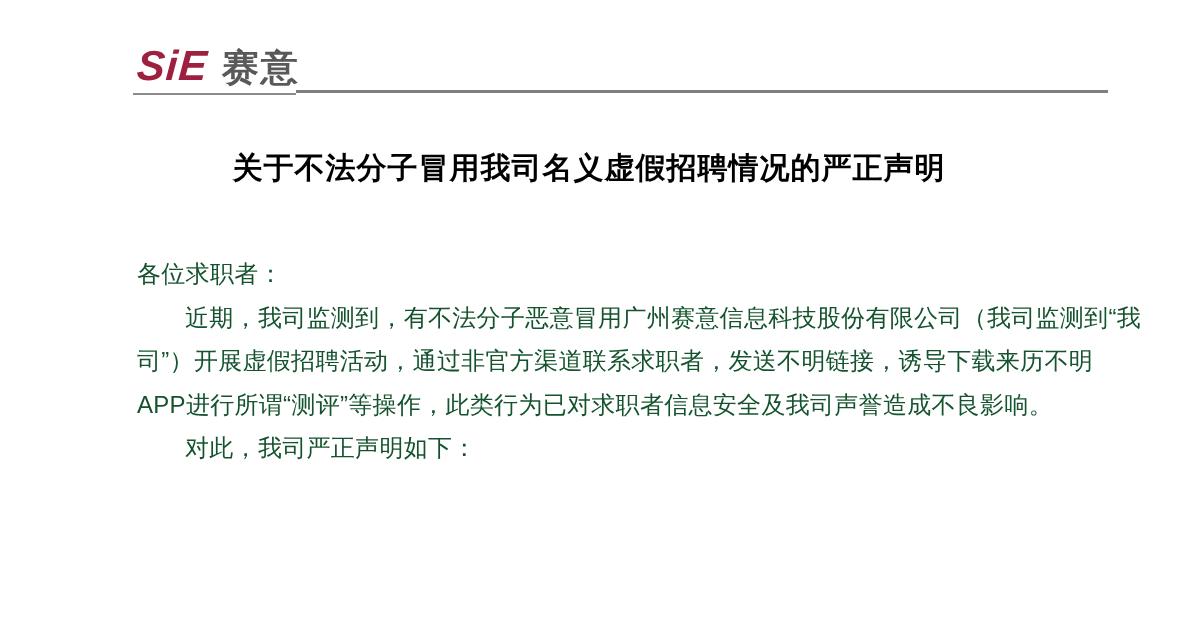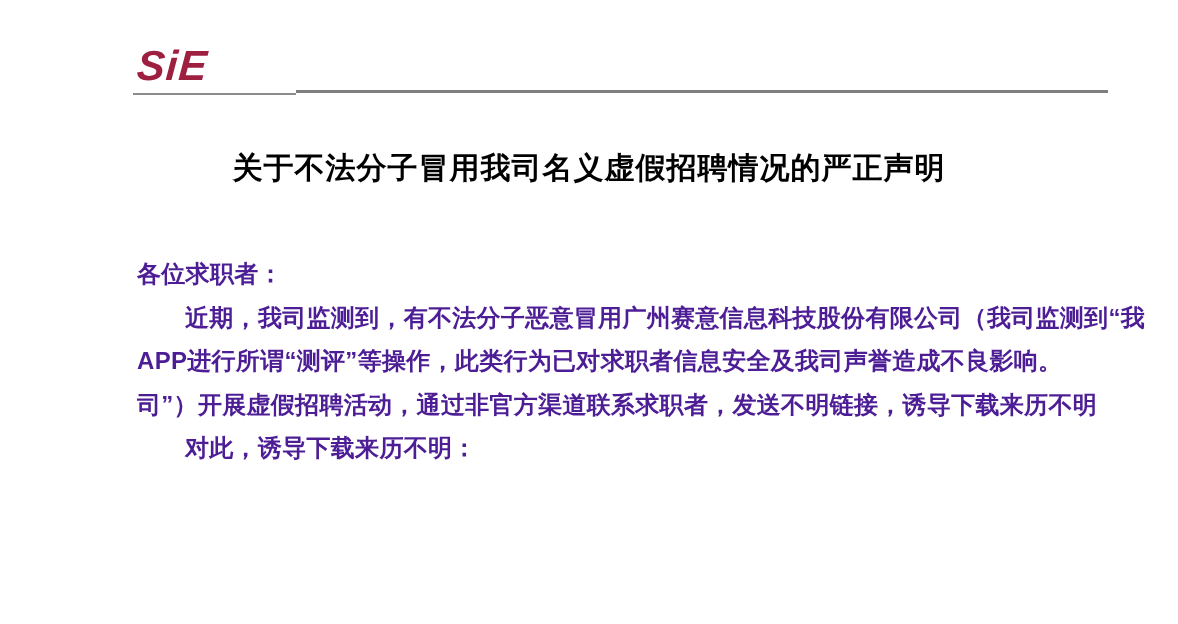--- a/index.html
+++ b/index.html
@@ -73,46 +73,47 @@
     color: #000000;
     white-space: nowrap;
   }
   
   .doc-body {
     position: absolute;
     left: 137px;
     top: 252px;
     width: 972px;
     font-size: 24px;
-    font-weight: bold;
-    color: #4c1d95;
+    font-weight: normal;
+    color: #14532d;
   }
   .doc-line {
     line-height: 43.5px;
     white-space: nowrap;
     letter-spacing: 0.3px;
   }
   .doc-line.indent {
     padding-left: 48px;
   }
 </style>
 </head>
 <body>
 
 <div class="page">
 
   <div class="logo">
     <span class="logo-latin">SiE</span>
+    <span class="logo-cn">赛意</span>
   </div>
   <div class="logo-underline"></div>
   <div class="header-rule"></div>
 
   <div class="doc-title">关于不法分子冒用我司名义虚假招聘情况的严正声明</div>
 
   <div class="doc-body">
     <div class="doc-line">各位求职者：</div>
     <div class="doc-line indent">近期，我司监测到，有不法分子恶意冒用广州赛意信息科技股份有限公司（我司监测到“我</div>
+    <div class="doc-line">司”）开展虚假招聘活动，通过非官方渠道联系求职者，发送不明链接，诱导下载来历不明</div>
     <div class="doc-line">APP进行所谓“测评”等操作，此类行为已对求职者信息安全及我司声誉造成不良影响。</div>
-    <div class="doc-line">司”）开展虚假招聘活动，通过非官方渠道联系求职者，发送不明链接，诱导下载来历不明</div>
-    <div class="doc-line indent">对此，诱导下载来历不明：</div>
+    <div class="doc-line indent">对此，我司严正声明如下：</div>
   </div>
 
 </div>
 
 </body></html>

